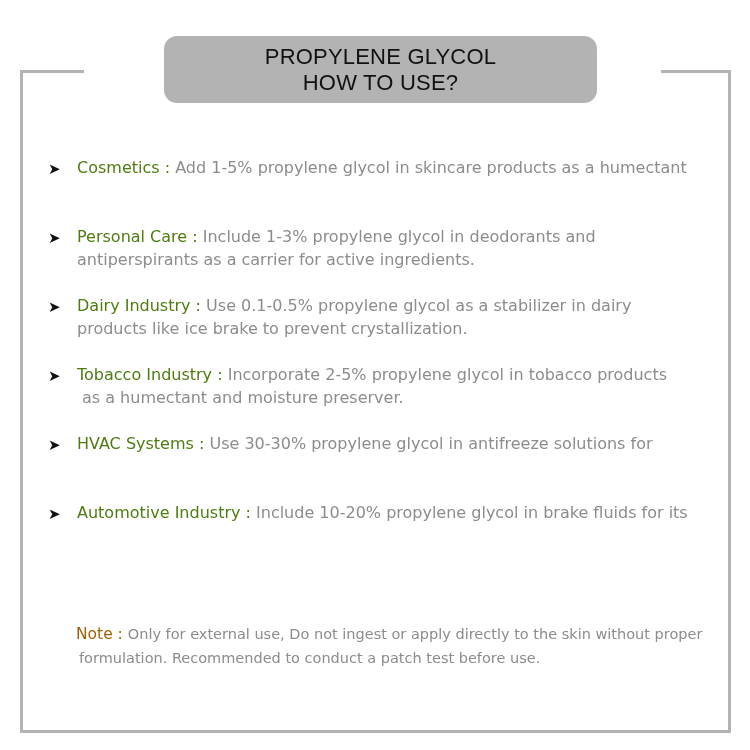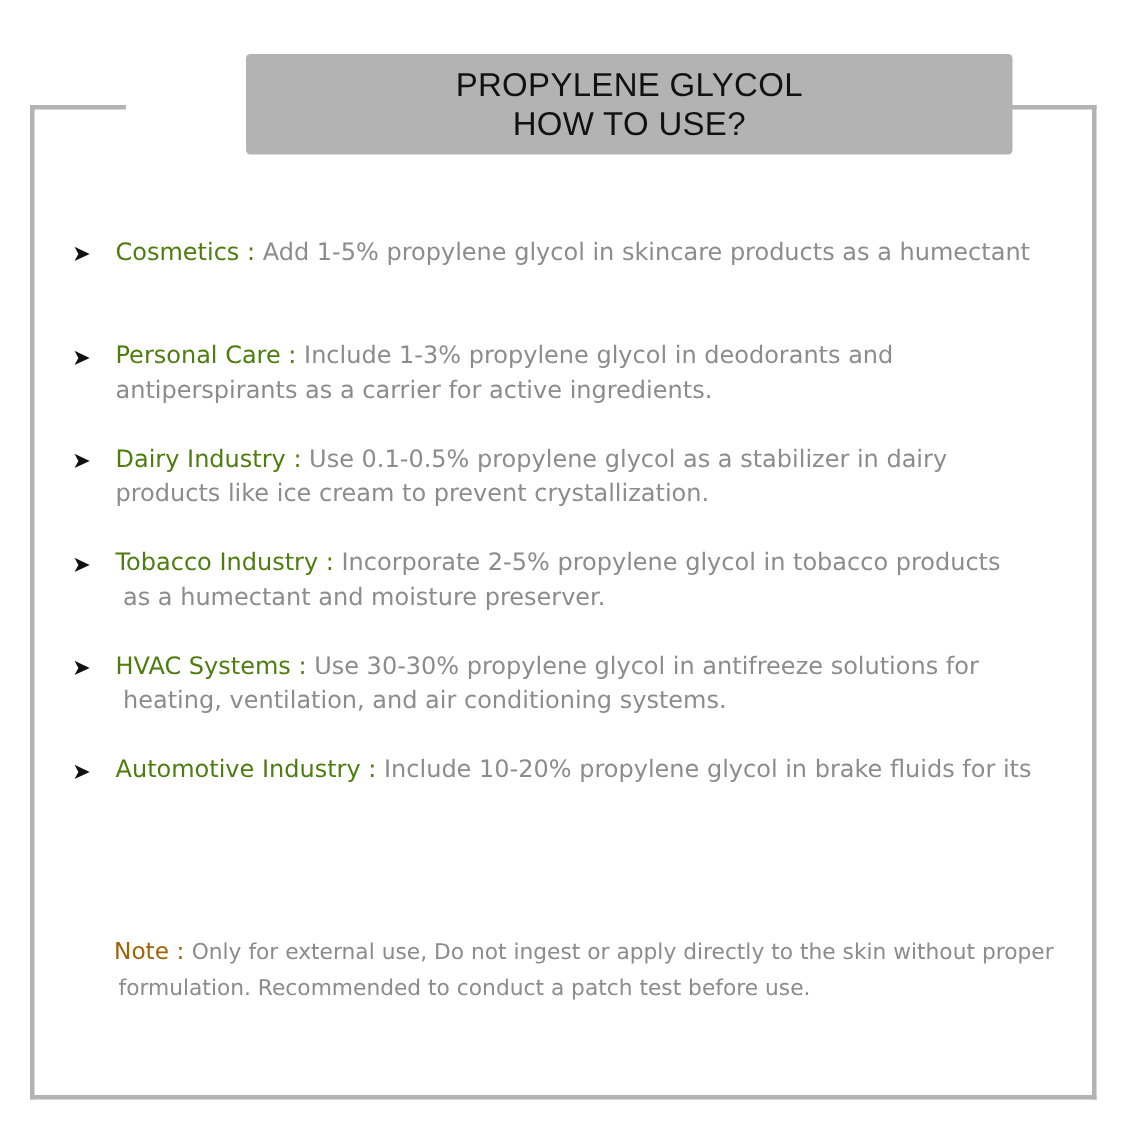--- a/index.html
+++ b/index.html
@@ -21,24 +21,24 @@
     .frame-top-left { left: 20px; top: 70px; width: 64px; height: 3px; }
     .frame-top-right { left: 661px; top: 70px; width: 70px; height: 3px; }
     .frame-left { left: 20px; top: 70px; width: 3px; height: 663px; }
     .frame-right { left: 728px; top: 70px; width: 3px; height: 663px; }
     .frame-bottom { left: 20px; top: 730px; width: 711px; height: 3px; }
 
     .header-box {
       position: absolute;
       left: 164px;
       top: 36px;
-      width: 511px;
+      width: 433px;
       height: 67px;
       background: #b3b3b3;
-      border-radius: 3px;
+      border-radius: 13px;
       display: flex;
       flex-direction: column;
       align-items: center;
       justify-content: center;
       color: #111111;
     }
     .header-line {
       font-family: "Liberation Sans", sans-serif;
       font-size: 22px;
       line-height: 26px;
@@ -118,31 +118,30 @@
     <span class="use-label">Cosmetics : </span><span>Add 1-5% propylene glycol in skincare products as a humectant</span>
   </li>
   <li class="use-item">
     <span class="bullet">➤</span>
     <span class="use-label">Personal Care : </span><span>Include 1-3% propylene glycol in deodorants and</span>
     <span class="indent-line indent-0">antiperspirants as a carrier for active ingredients.</span>
   </li>
   <li class="use-item">
     <span class="bullet">➤</span>
     <span class="use-label">Dairy Industry : </span><span>Use 0.1-0.5% propylene glycol as a stabilizer in dairy</span>
-    <span class="indent-line indent-0">products like ice cream to prevent crystallization.</span>
+    <span class="indent-line indent-0">products like ice brake to prevent crystallization.</span>
   </li>
   <li class="use-item">
     <span class="bullet">➤</span>
     <span class="use-label">Tobacco Industry : </span><span>Incorporate 2-5% propylene glycol in tobacco products</span>
     <span class="indent-line indent-1">as a humectant and moisture preserver.</span>
   </li>
   <li class="use-item">
     <span class="bullet">➤</span>
     <span class="use-label">HVAC Systems : </span><span>Use 30-30% propylene glycol in antifreeze solutions for</span>
-    <span class="indent-line indent-1">heating, ventilation, and air conditioning systems.</span>
   </li>
   <li class="use-item">
     <span class="bullet">➤</span>
     <span class="use-label">Automotive Industry : </span><span>Include 10-20% propylene glycol in brake fluids for its</span>
   </li>
 </ul>
 
 <div class="note">
   <span class="note-label">Note : </span><span>Only for external use, Do not ingest or apply directly to the skin without proper</span>
   <span class="note-line2">formulation. Recommended to conduct a patch test before use.</span>

